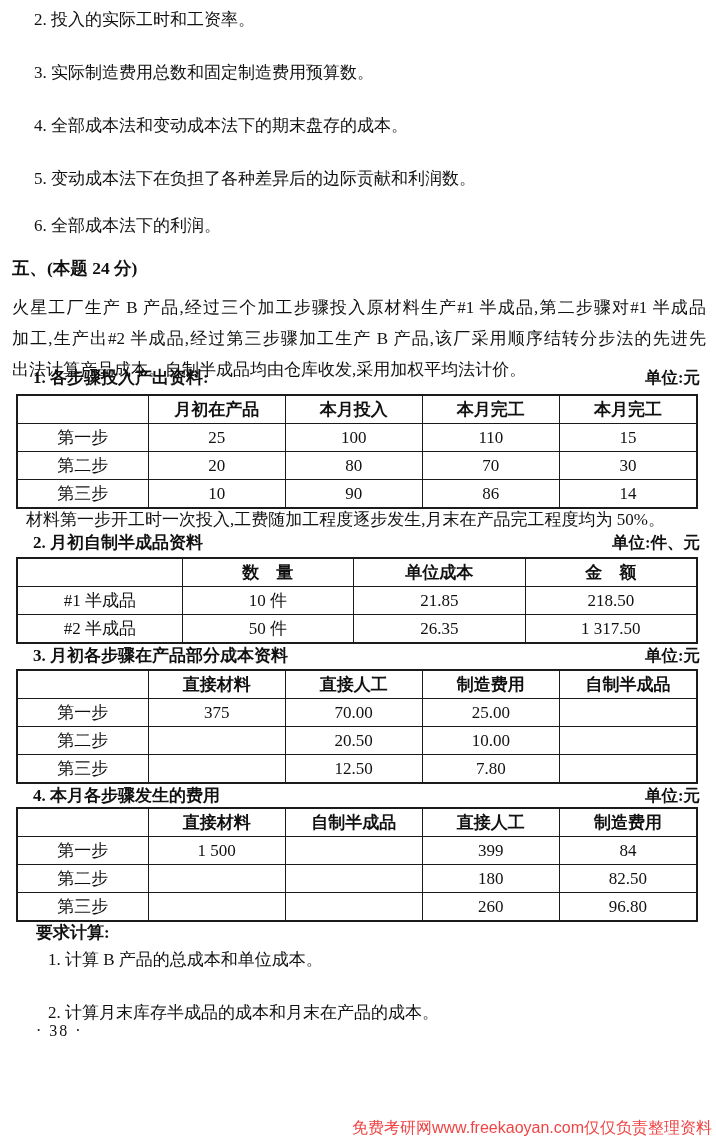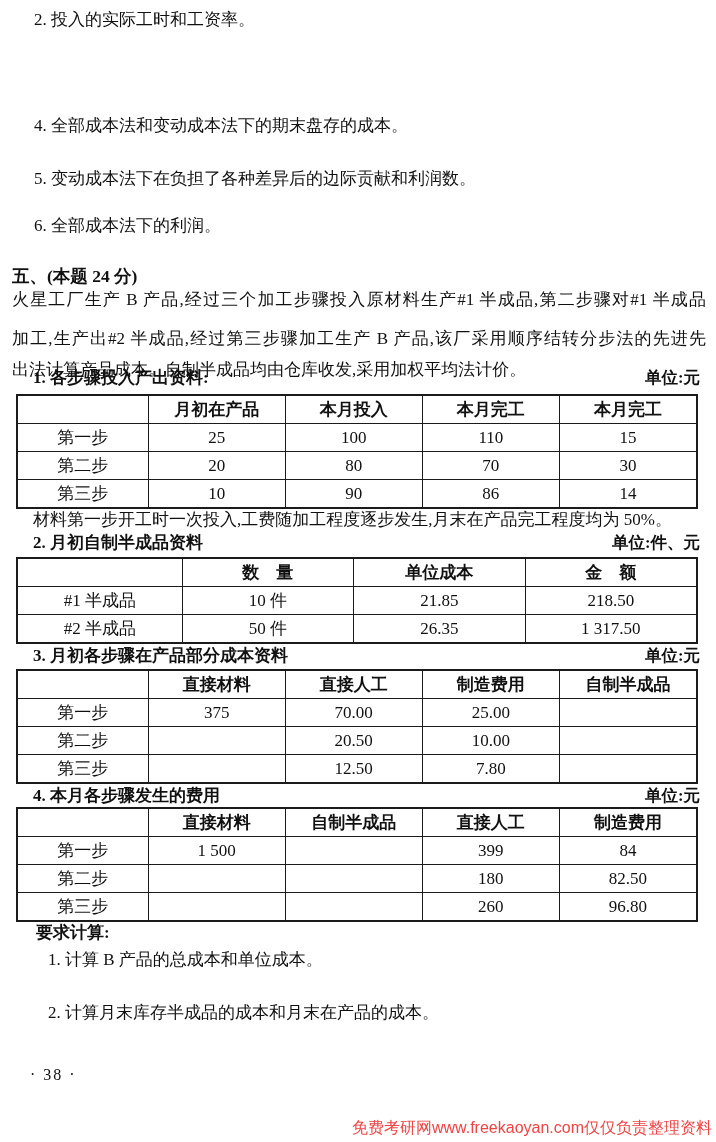--- a/index.html
+++ b/index.html
@@ -12,24 +12,24 @@
     overflow:hidden;
   }
   .abs{position:absolute;}
   .intro-item{left:34px;font-size:17px;white-space:nowrap;}
   .heading{left:12px;font-size:17.5px;font-weight:bold;white-space:nowrap;}
   .para-line{left:12px;width:694px;font-size:17px;line-height:31px;white-space:nowrap;}
   .para-just{text-align:justify;text-align-last:justify;white-space:normal;height:31px;overflow:hidden;}
   .caption-row{left:33px;width:667px;display:flex;justify-content:space-between;align-items:baseline;}
   .caption{font-size:17px;font-weight:bold;white-space:nowrap;}
   .unit{font-size:16.5px;font-weight:bold;white-space:nowrap;}
-  .note{left:33px;width:675px;font-size:17px;white-space:nowrap;}
+  .note{left:26px;width:675px;font-size:17px;white-space:nowrap;}
   .req-head{left:36px;font-size:17px;font-weight:bold;white-space:nowrap;}
   .req-item{left:48px;font-size:17px;white-space:nowrap;}
-  .pagenum{left:30px;font-size:16px;letter-spacing:2px;white-space:nowrap;margin-top:44px;}
+  .pagenum{left:36px;font-size:16px;letter-spacing:2px;white-space:nowrap;}
   .watermark{right:4px;font-size:16px;color:#ef4444;white-space:nowrap;font-family:"Liberation Sans","DejaVu Sans",sans-serif;}
   table.dtable{
     border-collapse:collapse;table-layout:fixed;
     width:682px;left:16px;position:absolute;
     border:2px solid #1b1b1b;
     font-family:"Liberation Serif","DejaVu Serif",serif;
   }
   .dtable th,.dtable td{
     border:1px solid #1b1b1b;
     height:27px;
@@ -42,26 +42,27 @@
   .cols5 th:nth-child(n+2){width:20.2%;}
   .cols4 th:nth-child(1){width:24.2%;}
   .cols4 th:nth-child(n+2){width:25.26%;text-align:center;}
 </style>
 </head>
 <body>
 
 <div class="sheet">
 
   <div class="abs intro-item" style="top:8px">2. 投入的实际工时和工资率。</div>
+  <div class="abs intro-item" style="top:61px">3. 实际制造费用总数和固定制造费用预算数。</div>
   <div class="abs intro-item" style="top:114px">4. 全部成本法和变动成本法下的期末盘存的成本。</div>
   <div class="abs intro-item" style="top:167px">5. 变动成本法下在负担了各种差异后的边际贡献和利润数。</div>
   <div class="abs intro-item" style="top:214px">6. 全部成本法下的利润。</div>
 
-  <div class="abs heading" style="top:264px">五、(本题 24 分)</div>
-  <div class="abs para-line para-just" style="top:284px">火星工厂生产 B 产品,经过三个加工步骤投入原材料生产#1 半成品,第二步骤对#1 半成品</div>
+  <div class="abs heading" style="top:256px">五、(本题 24 分)</div>
+  <div class="abs para-line para-just" style="top:292px">火星工厂生产 B 产品,经过三个加工步骤投入原材料生产#1 半成品,第二步骤对#1 半成品</div>
   <div class="abs para-line para-just" style="top:323px">加工,生产出#2 半成品,经过第三步骤加工生产 B 产品,该厂采用顺序结转分步法的先进先</div>
   <div class="abs para-line" style="top:354px">出法计算产品成本。自制半成品均由仓库收发,采用加权平均法计价。</div>
 
   <div class="abs caption-row" style="top:366px">
     <span class="caption">1. 各步骤投入产出资料:</span>
     <span class="unit">单位:元</span>
   </div>
   <table class="dtable cols5" style="top:394px">
       <thead>
         <tr>

